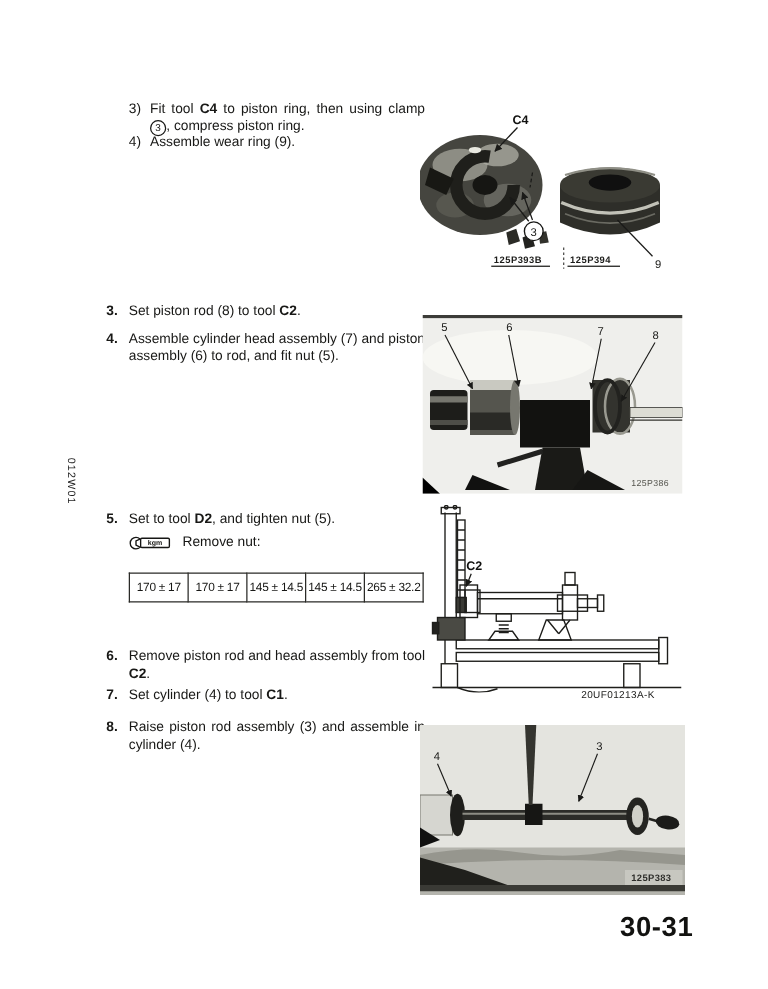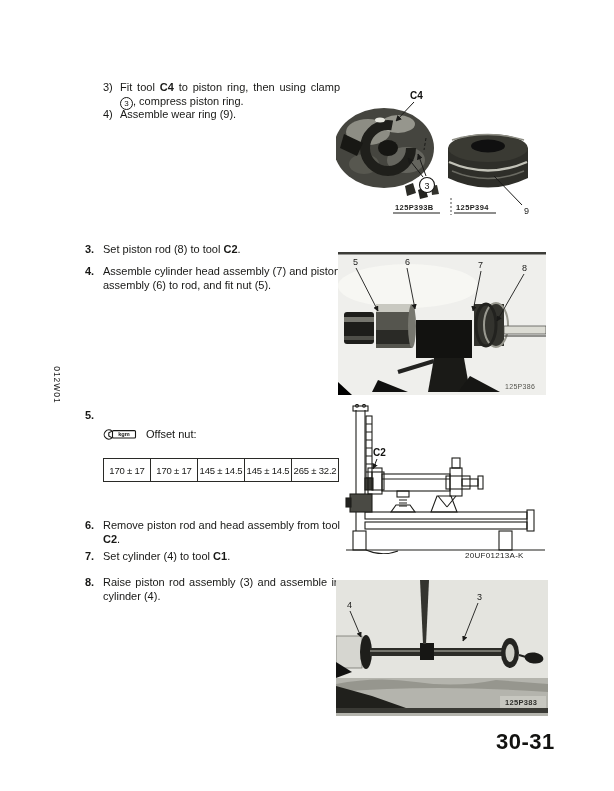--- a/index.html
+++ b/index.html
@@ -159,29 +159,30 @@
       <line x1="18" y1="16" x2="40" y2="59" marker-end="url(#ah2)"></line>
       <line x1="69" y1="16" x2="77" y2="57" marker-end="url(#ah2)"></line>
       <line x1="143" y1="19" x2="135" y2="59" marker-end="url(#ah2)"></line>
       <line x1="186" y1="22" x2="159" y2="69" marker-end="url(#ah2)"></line>
     </g>
     <text x="167" y="137" font-size="7" letter-spacing="0.3" fill="#55554e">125P386</text>
   </svg>
 
   <div class="step" style="left:85px;top:409px;width:255px;">
     <span class="num">5.</span>
+    <span class="txt"><span>Set to tool </span><b>D2</b><span>, and tighten nut (5).</span></span>
   </div>
 
   <div class="torque-row">
     <svg width="34" height="14" viewBox="0 0 34 14">
       <path d="M9 4.2 A4.6 4.6 0 1 0 9 10.8 L5.8 9 5.8 5.8 Z" fill="#ffffff" stroke="#161614" stroke-width="1.1"></path>
       <rect x="9.5" y="3.6" width="23" height="7.4" rx="1" fill="#fff" stroke="#161614" stroke-width="1.1"></rect>
       <text x="21" y="9.4" text-anchor="middle" font-size="5.6" font-weight="bold" fill="#161614">kgm</text>
     </svg>
-    <span>Offset nut:</span>
+    <span>Remove nut:</span>
   </div>
 
   <table class="torque">
     <tbody>
     <tr>
       <td>170 ± 17</td>
       <td>170 ± 17</td>
       <td>145 ± 14.5</td>
       <td>145 ± 14.5</td>
       <td>265 ± 32.2</td>

